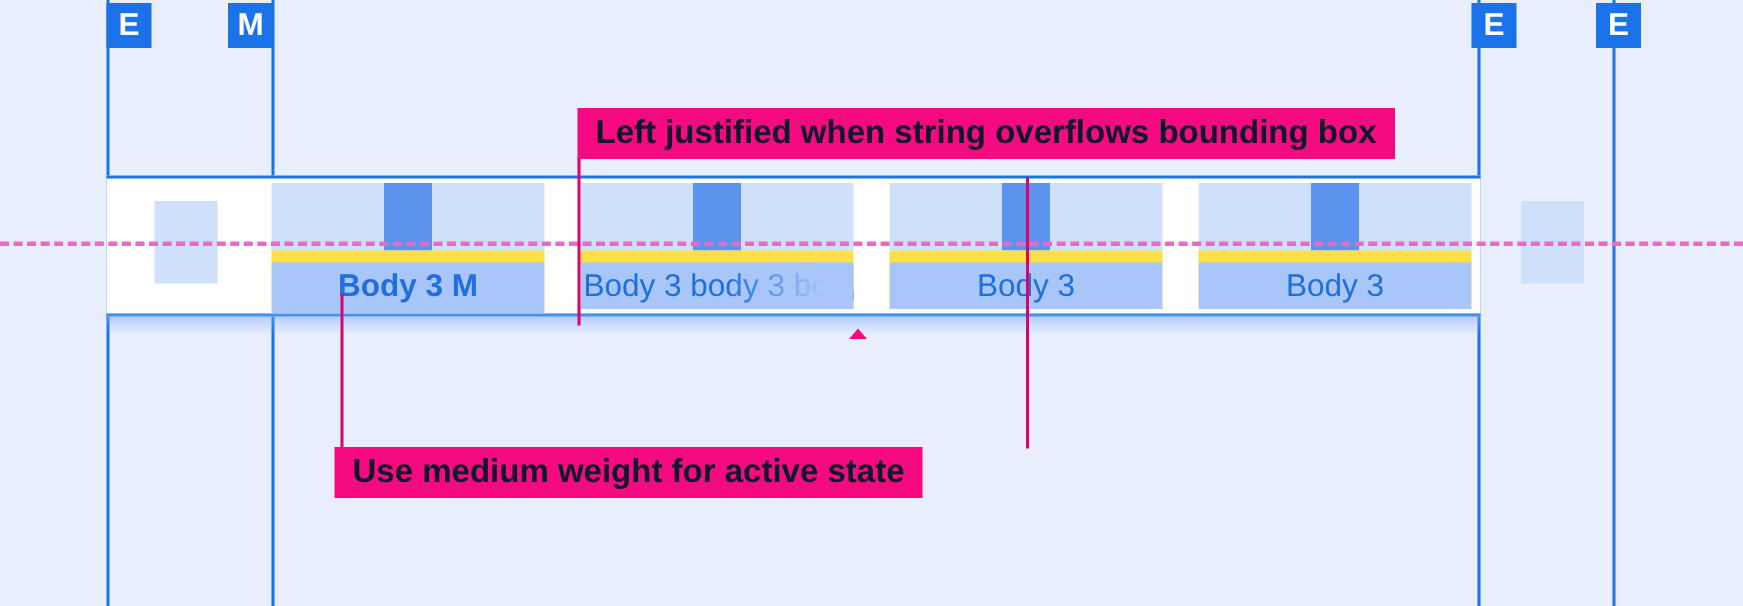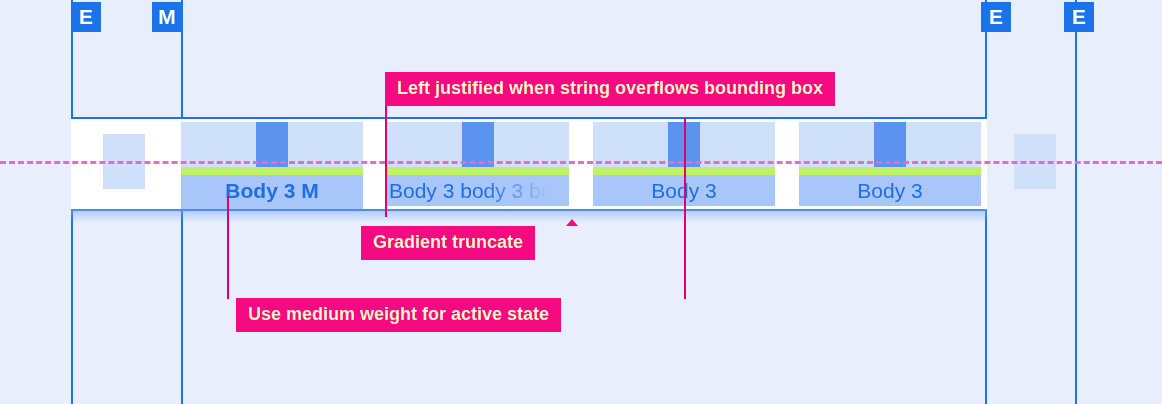--- a/index.html
+++ b/index.html
@@ -93,21 +93,21 @@
     left: 50%;
     transform: translateX(-50%);
     top: 0px;
     width: 32px;
     height: 45px;
     background: #5c93ef;
   }
   .tab .label-row {
     position: relative;
     height: 39px;
-    background: #bef264;
+    background: #fde047;
     overflow: hidden;
   }
   .tab .label-bg {
     position: absolute;
     left: 0;
     top: 8px;
     width: 100%;
     height: 31px;
     background: #a9c6fa;
   }
@@ -155,22 +155,22 @@
     top: 134px;
     width: 42px;
     height: 55px;
     background: #cfe0fb;
   }
 
   
   .callout {
     position: absolute;
     background: #f50a82;
-    color: #fef9c3;
-    font-size: 18px;
+    color: #0f172a;
+    font-size: 22px;
     font-weight: bold;
     white-space: nowrap;
     padding: 6px 12px 8px 12px;
     line-height: 20px;
   }
   .leader {
     position: absolute;
     width: 2px;
     background: #e0006b;
   }
@@ -245,20 +245,19 @@
       <div class="label-txt">Body 3</div>
     </div>
   </div>
 
   <div class="centerline"></div>
 
   <div class="leader" style="left:385px; top:105px; height:112px"></div>
   <div class="callout" style="left:385px; top:72px">Left justified when string overflows bounding box</div>
 
   <div class="notch" style="left:566px; top:219px"></div>
-  <div class="callout" style="left:361px; top:226px">Gradient truncate</div>
 
   <div class="leader" style="left:227px; top:196px; height:103px"></div>
-  <div class="callout" style="left:236px; top:298px">Use medium weight for active state</div>
+  <div class="callout" style="left:223px; top:298px">Use medium weight for active state</div>
 
   <div class="leader" style="left:684px; top:118px; height:181px"></div>
 
 </div>
 
 </body></html>

